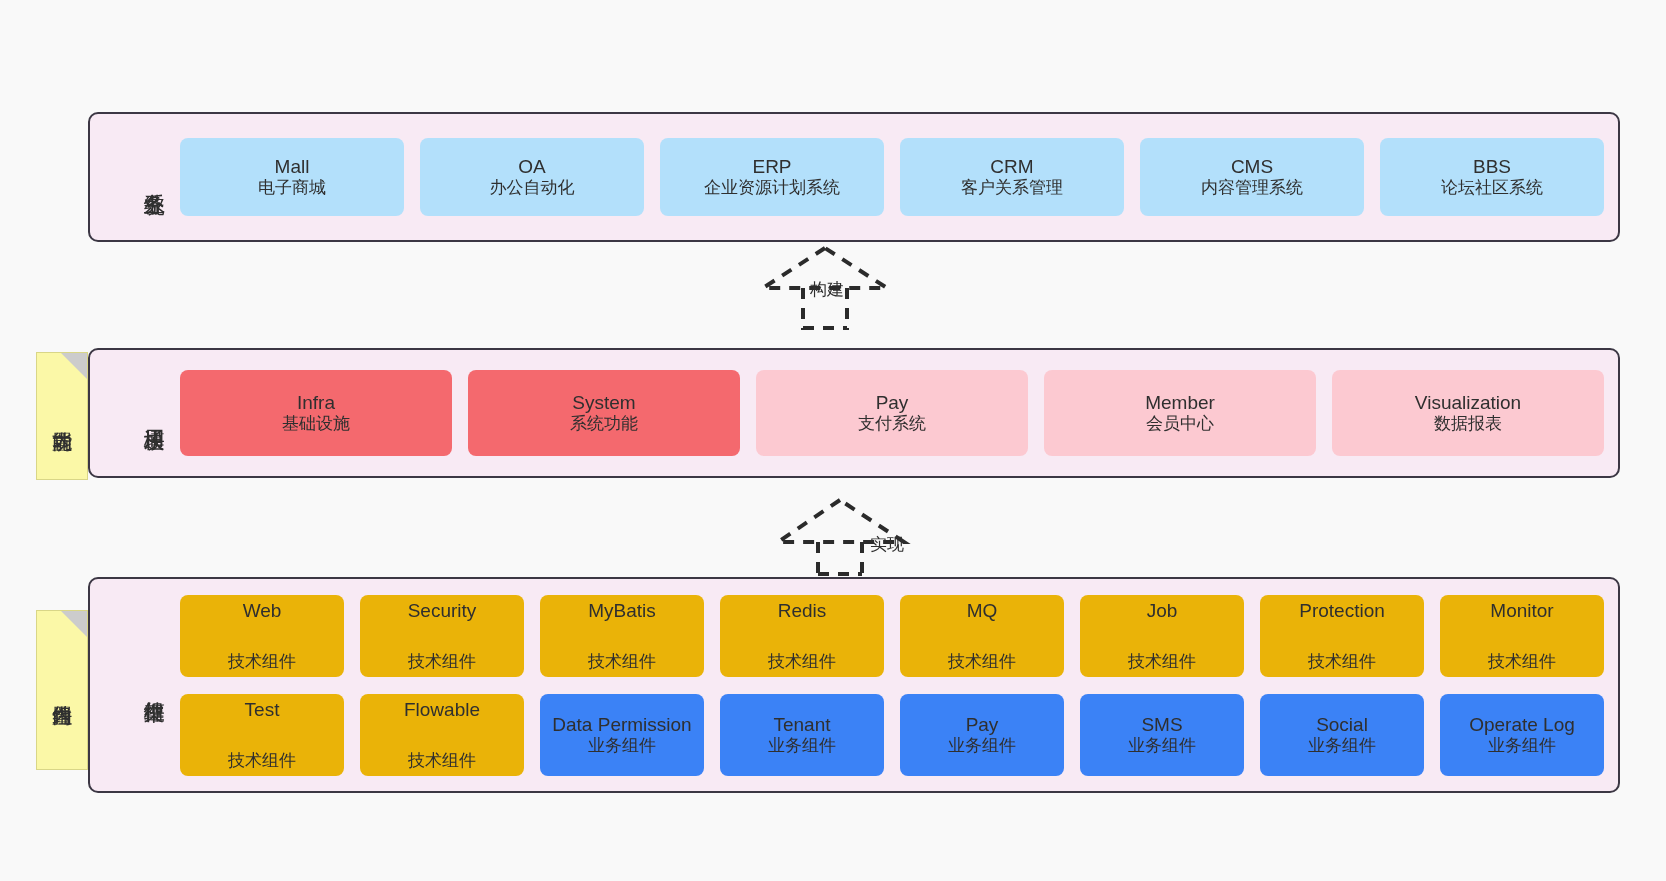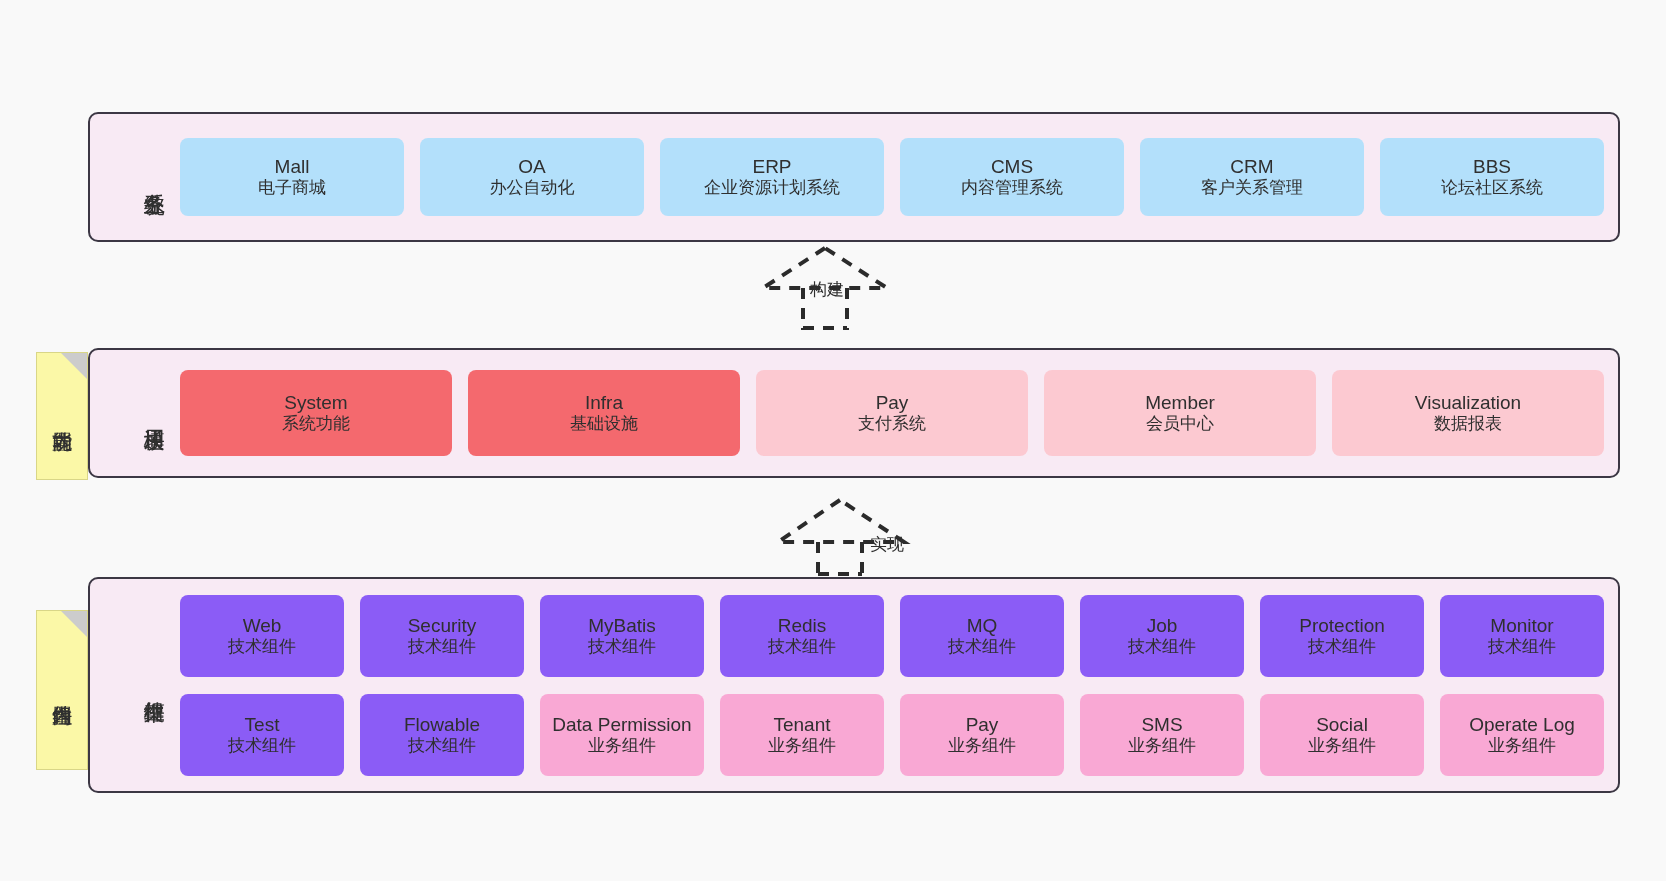--- a/index.html
+++ b/index.html
@@ -84,22 +84,22 @@
   .card .t1 { font-size: 19px; }
   .card .t2 { font-size: 17px; }
 
   .h-business { height: 78px; }
   .h-module   { height: 86px; }
   .h-comp     { height: 82px; }
 
   .c-blue        { background: #b3e0fb; }
   .c-red         { background: #f4696e; }
   .c-pink        { background: #fcc9d1; }
-  .c-green       { background: #8b5cf6; }
-  .c-greenlight  { background: #f9a8d4; }
+  .c-green       { background: #eab308; justify-content: space-between; }
+  .c-greenlight  { background: #3b82f6; }
 
   
   .note {
     position: absolute;
     box-sizing: border-box;
     background: #fbf8a7;
     border: 1px solid #d9d687;
     display: flex;
     align-items: center;
     justify-content: center;
@@ -149,26 +149,26 @@
         </div>
         <div class="card c-blue h-business">
           <span class="t1">OA</span>
           <span class="t2">办公自动化</span>
         </div>
         <div class="card c-blue h-business">
           <span class="t1">ERP</span>
           <span class="t2">企业资源计划系统</span>
         </div>
         <div class="card c-blue h-business">
+          <span class="t1">CRM</span>
+          <span class="t2">客户关系管理</span>
+        </div>
+        <div class="card c-blue h-business">
           <span class="t1">CMS</span>
           <span class="t2">内容管理系统</span>
-        </div>
-        <div class="card c-blue h-business">
-          <span class="t1">CRM</span>
-          <span class="t2">客户关系管理</span>
         </div>
         <div class="card c-blue h-business">
           <span class="t1">BBS</span>
           <span class="t2">论坛社区系统</span>
         </div>
       </div>
     </div>
   </div>
 
   <div class="connector" style="left:755px; top:240px; width:150px; height:90px;">
@@ -177,26 +177,26 @@
       <path d="M 48 48 L 48 90 M 92 48 L 92 90 M 48 88 L 92 88" fill="none" stroke="#2b2b2b" stroke-width="4" stroke-dasharray="11,9" stroke-linecap="butt"></path>
     </svg>
     <div class="conn-label" style="left:55px; top:38px;">构建</div>
   </div>
 
   <div class="layer" id="layer-common" style="left:88px; top:348px; width:1532px; height:130px;">
     <div class="layer-label">通用模块</div>
     <div class="layer-body">
       <div class="row">
         <div class="card c-red h-module">
+          <span class="t1">Infra</span>
+          <span class="t2">基础设施</span>
+        </div>
+        <div class="card c-red h-module">
           <span class="t1">System</span>
           <span class="t2">系统功能</span>
-        </div>
-        <div class="card c-red h-module">
-          <span class="t1">Infra</span>
-          <span class="t2">基础设施</span>
         </div>
         <div class="card c-pink h-module">
           <span class="t1">Pay</span>
           <span class="t2">支付系统</span>
         </div>
         <div class="card c-pink h-module">
           <span class="t1">Member</span>
           <span class="t2">会员中心</span>
         </div>
         <div class="card c-pink h-module">

